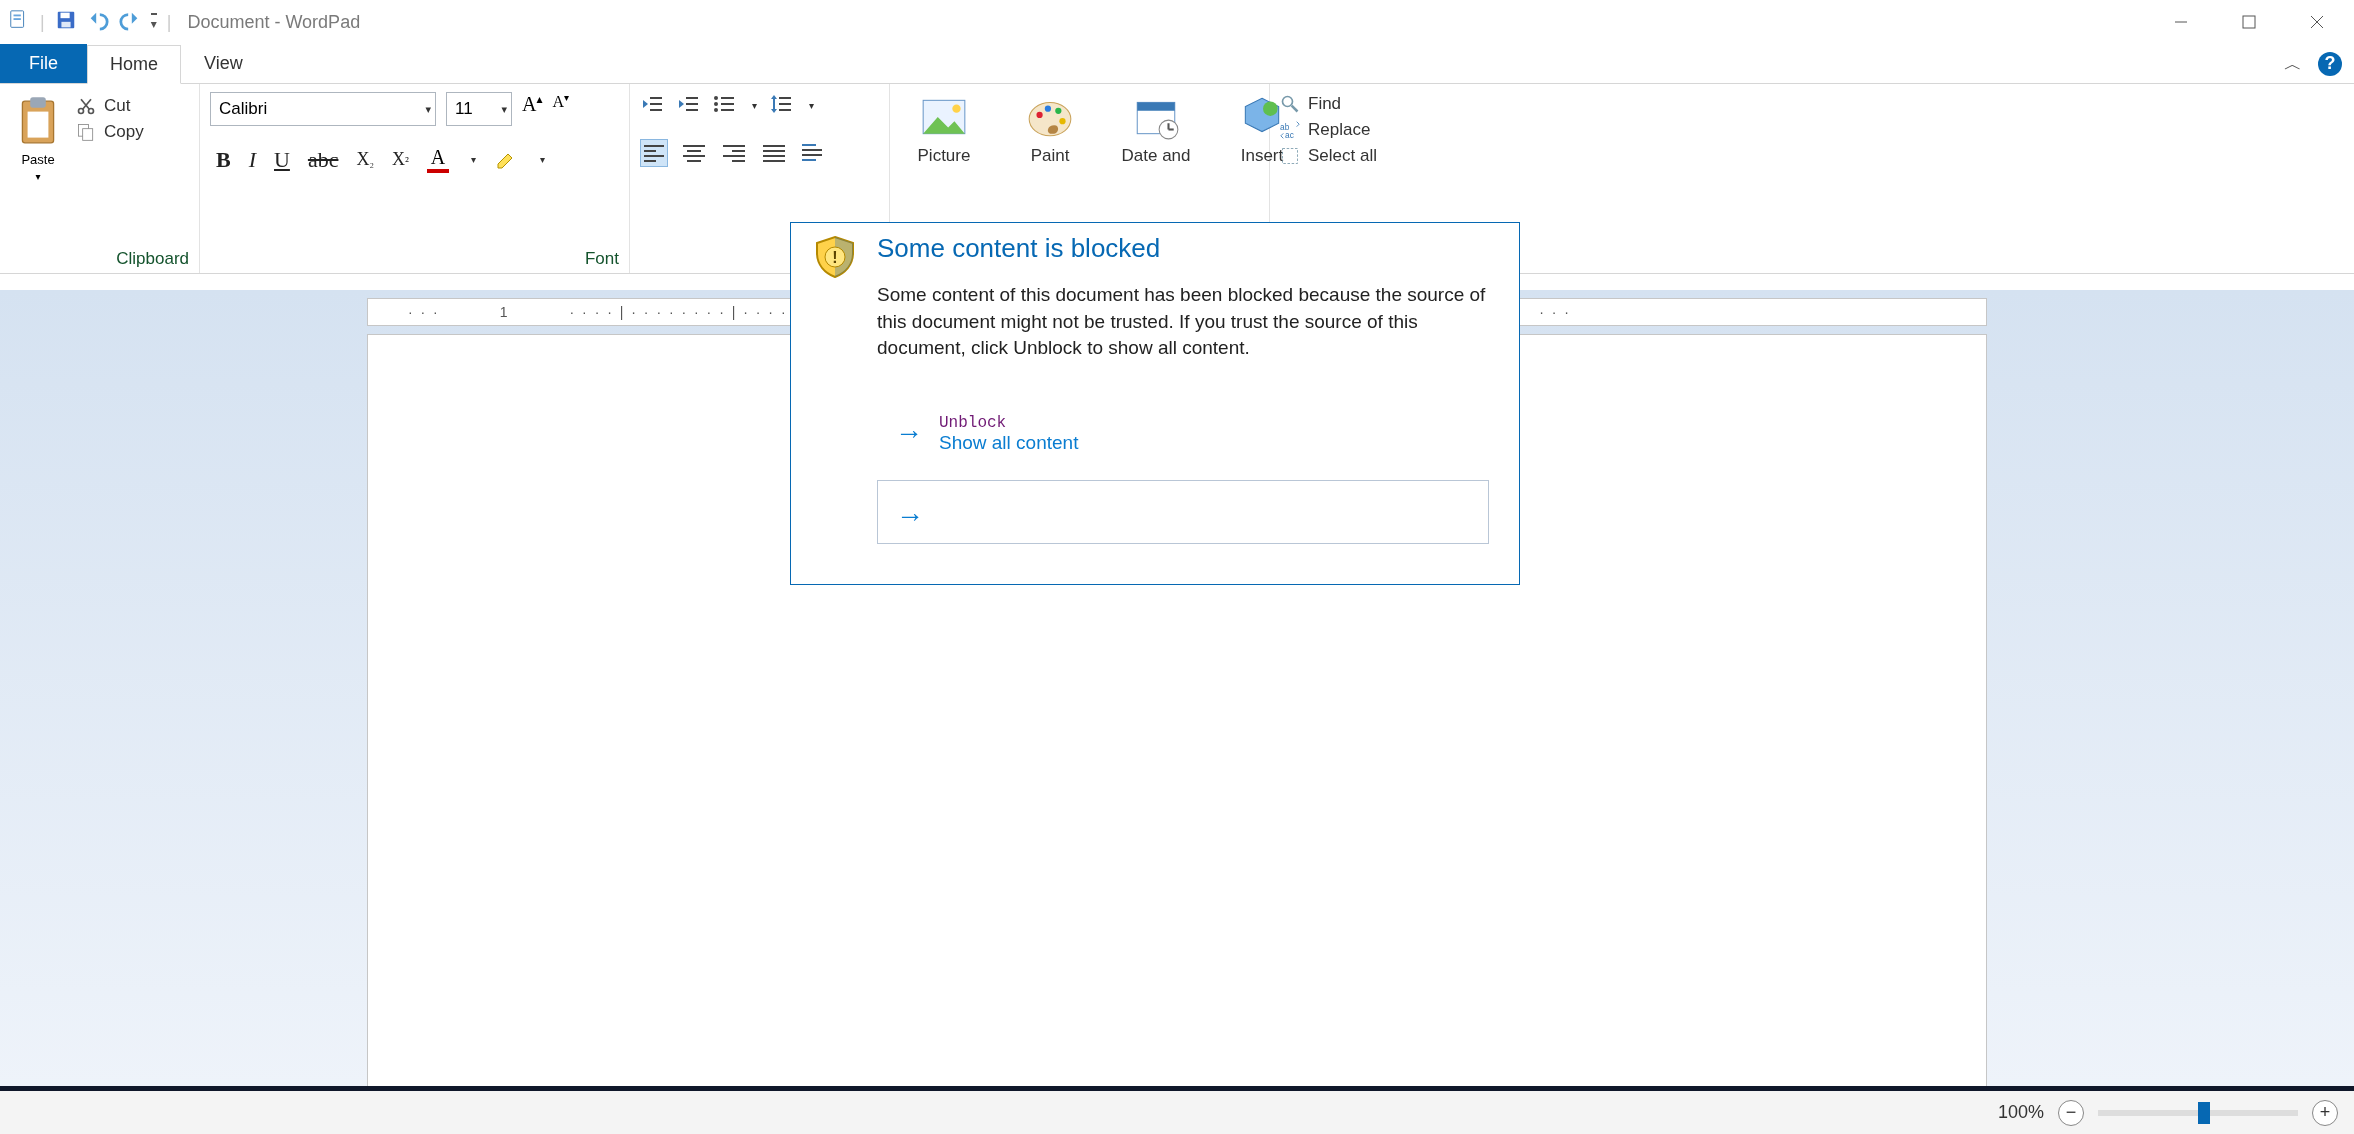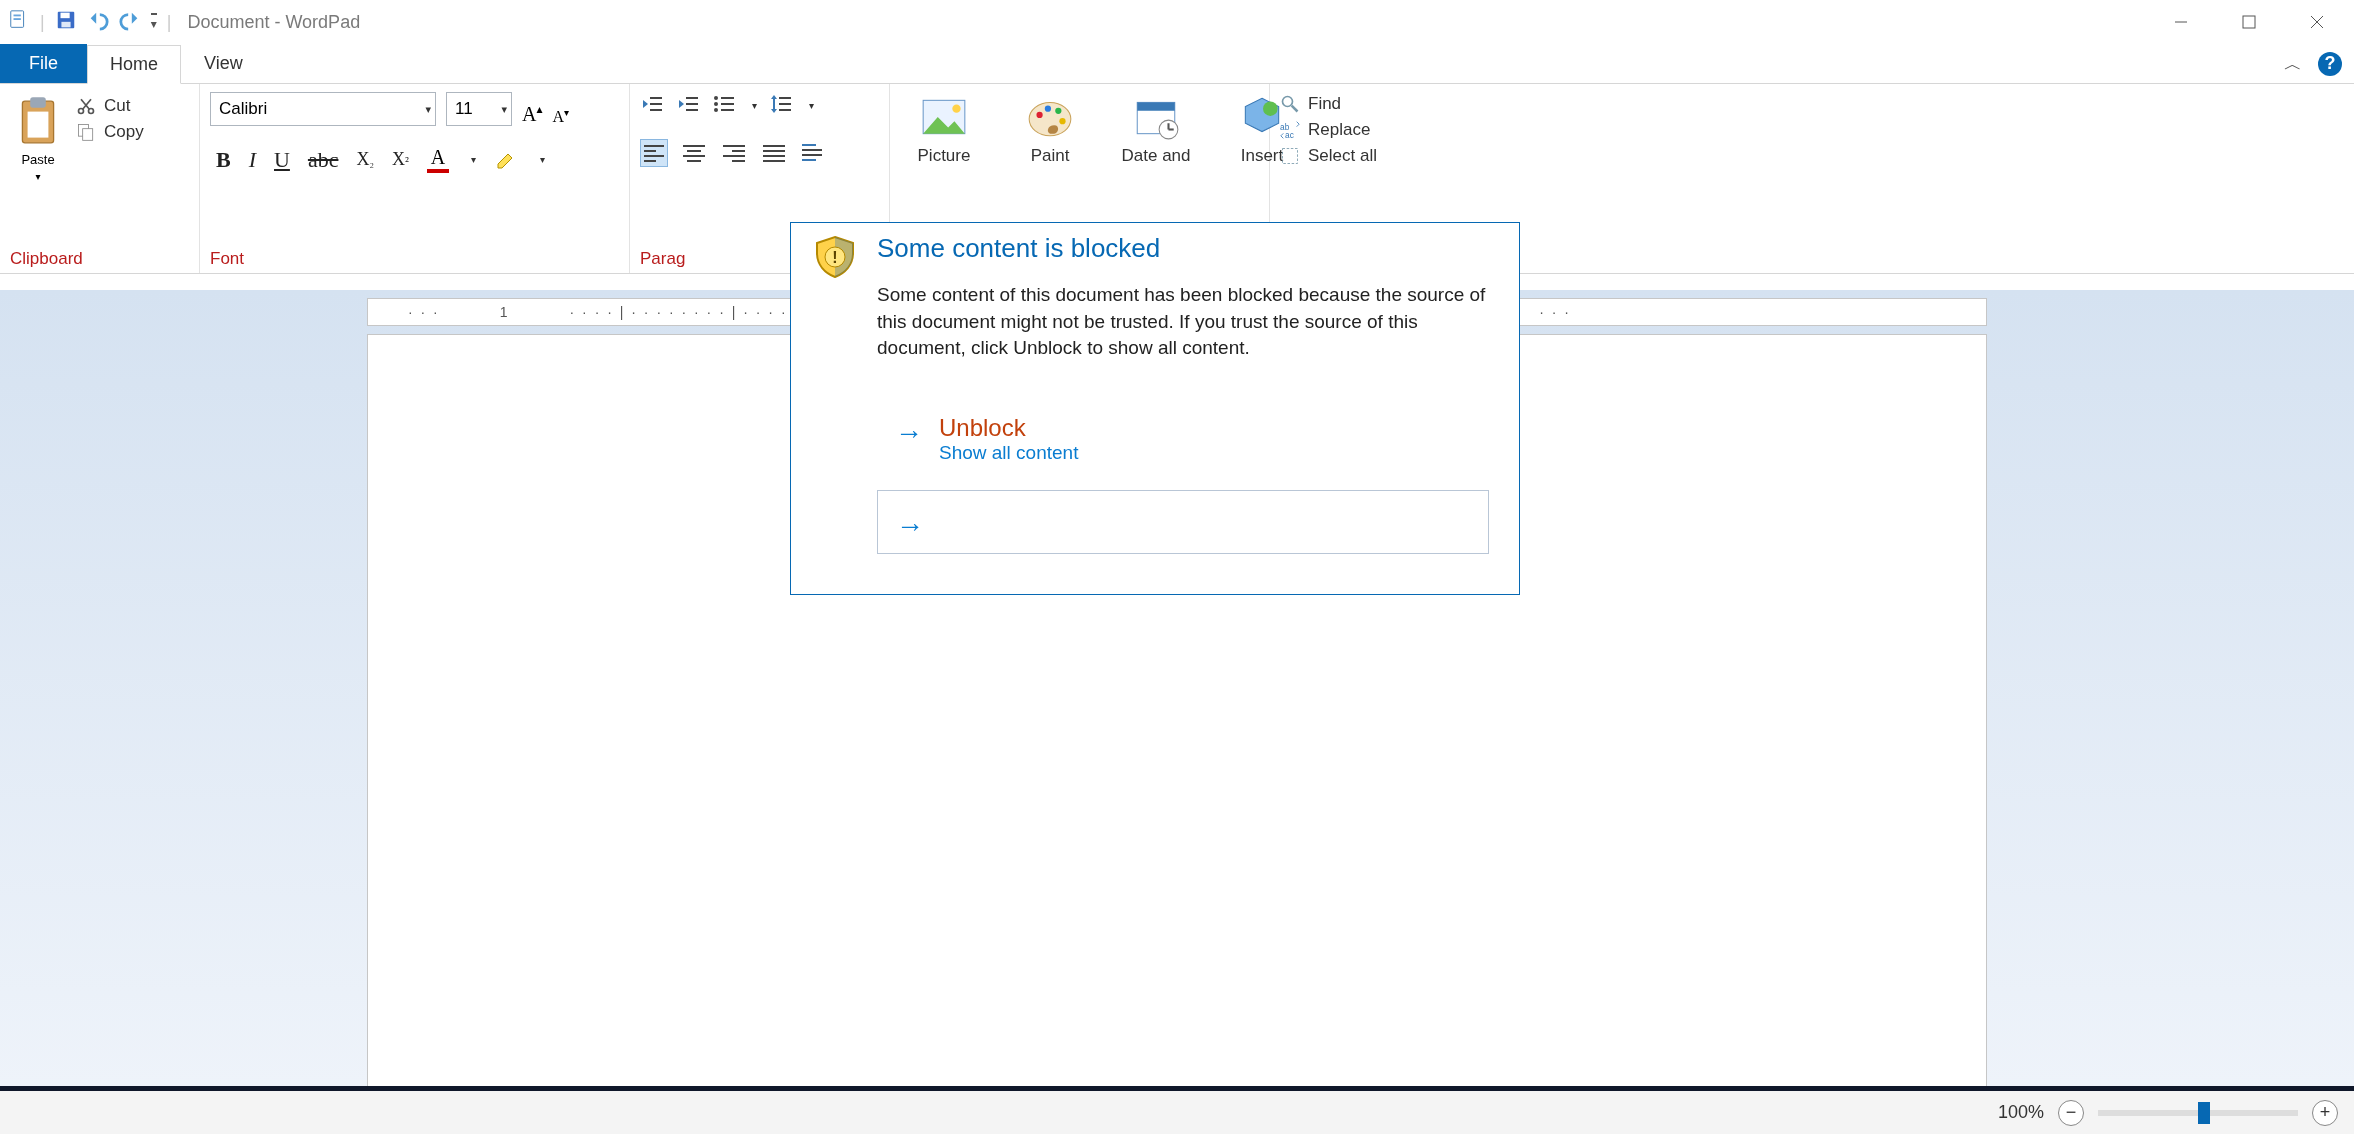--- a/index.html
+++ b/index.html
@@ -88,35 +88,35 @@
   position: relative;
 }
 .group {
   display: flex;
   flex-direction: column;
   border-right: 1px solid #e3e3e3;
   padding: 8px 10px 2px 10px;
 }
 .group-body { flex: 1; display: flex; align-items: flex-start; }
 .group-label {
-  text-align: left;
+  text-align: right;
   font-size: 17px;
-  color: #b91c1c;
+  color: #14532d;
   padding: 4px 0 2px 0;
 }
 
 .paste-btn {
   display: flex; flex-direction: column; align-items: center; gap: 4px;
   padding: 4px 6px;
 }
 .clip-side { display: flex; flex-direction: column; gap: 6px; margin-left: 10px; margin-top: 4px; }
 .small-btn { display: flex; align-items: center; gap: 8px; font-size: 17px; color: #333; }
 .small-btn svg { width: 20px; height: 20px; }
 
-.font-group .row1 { display: flex; gap: 10px; align-items: flex-end; }
+.font-group .row1 { display: flex; gap: 10px; align-items: flex-start; }
 .combo {
   border: 1px solid #aeb6bf;
   background: #fff;
   display: flex; align-items: center;
   height: 34px;
   padding: 0 4px 0 8px;
   font-size: 17px;
 }
 .combo.font { width: 226px; }
 .combo.size { width: 66px; }
@@ -227,21 +227,21 @@
 .dialog-text { font-size: 19px; line-height: 1.4; margin-bottom: 36px; }
 .choice {
   display: flex;
   gap: 16px;
   padding: 16px 18px;
   align-items: flex-start;
   margin-bottom: 10px;
 }
 .choice.bordered { border: 1px solid #b9c6d6; }
 .choice .arrow-icn { color: #0a7dd1; font-size: 28px; line-height: 1; margin-top: 2px; }
-.choice-title { color: #c2410c; font-size: 24px; }
+.choice-title { color: #701a75; font-size: 16px; font-family: Liberation Mono, monospace; }
 .choice-sub { color: #0a7dd1; font-size: 19px; }
 
 .statusbar {
   position: absolute;
   bottom: 0; left: 0; right: 0;
   height: 48px;
   border-top: 5px solid #0f172a;
   background: #f4f4f4;
   display: flex;
   align-items: center;

